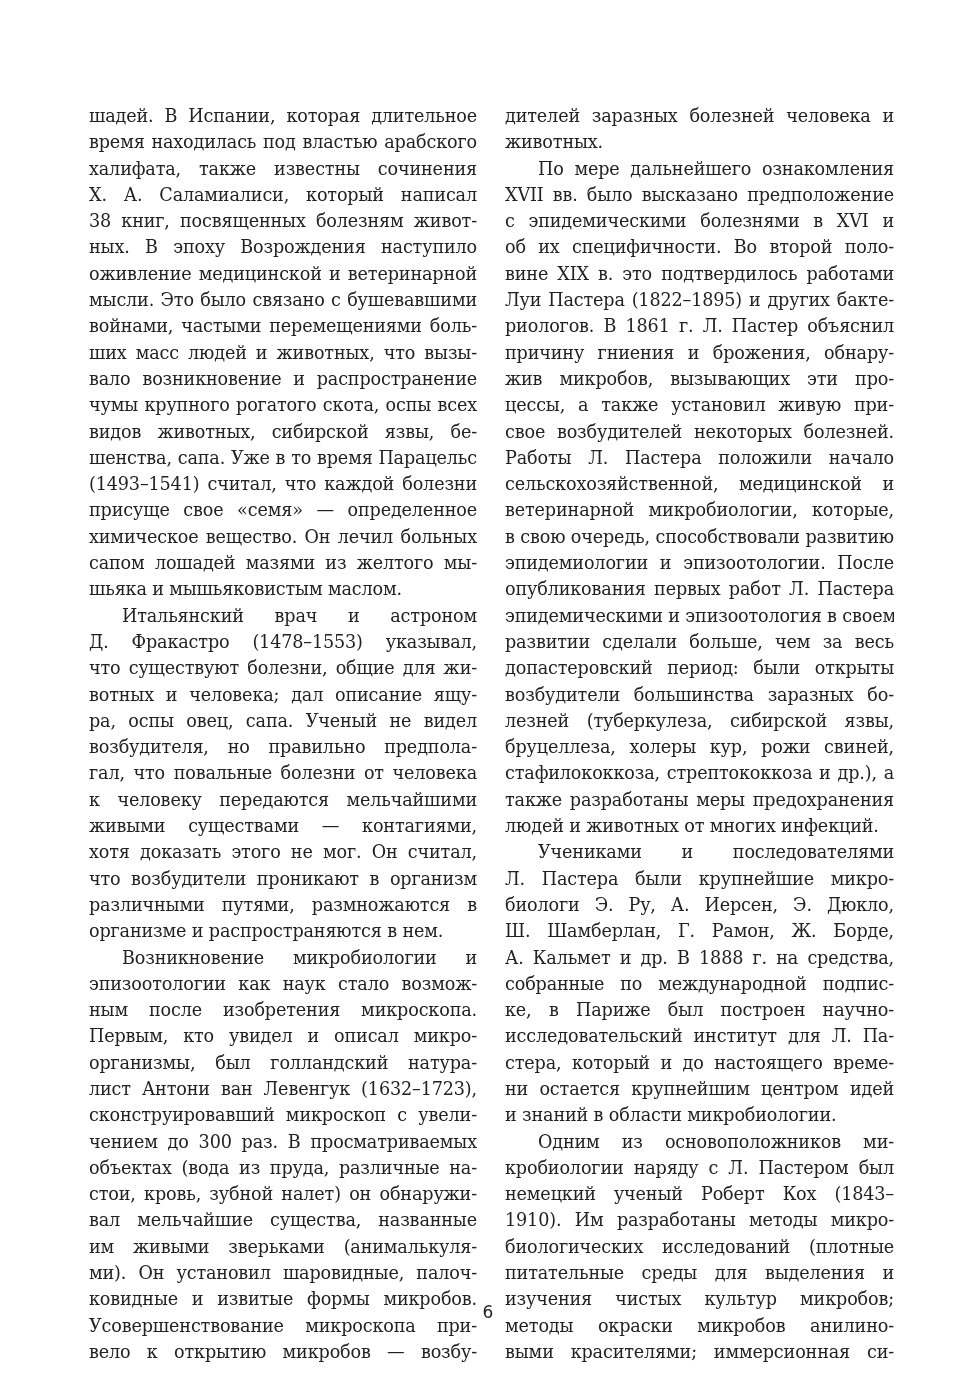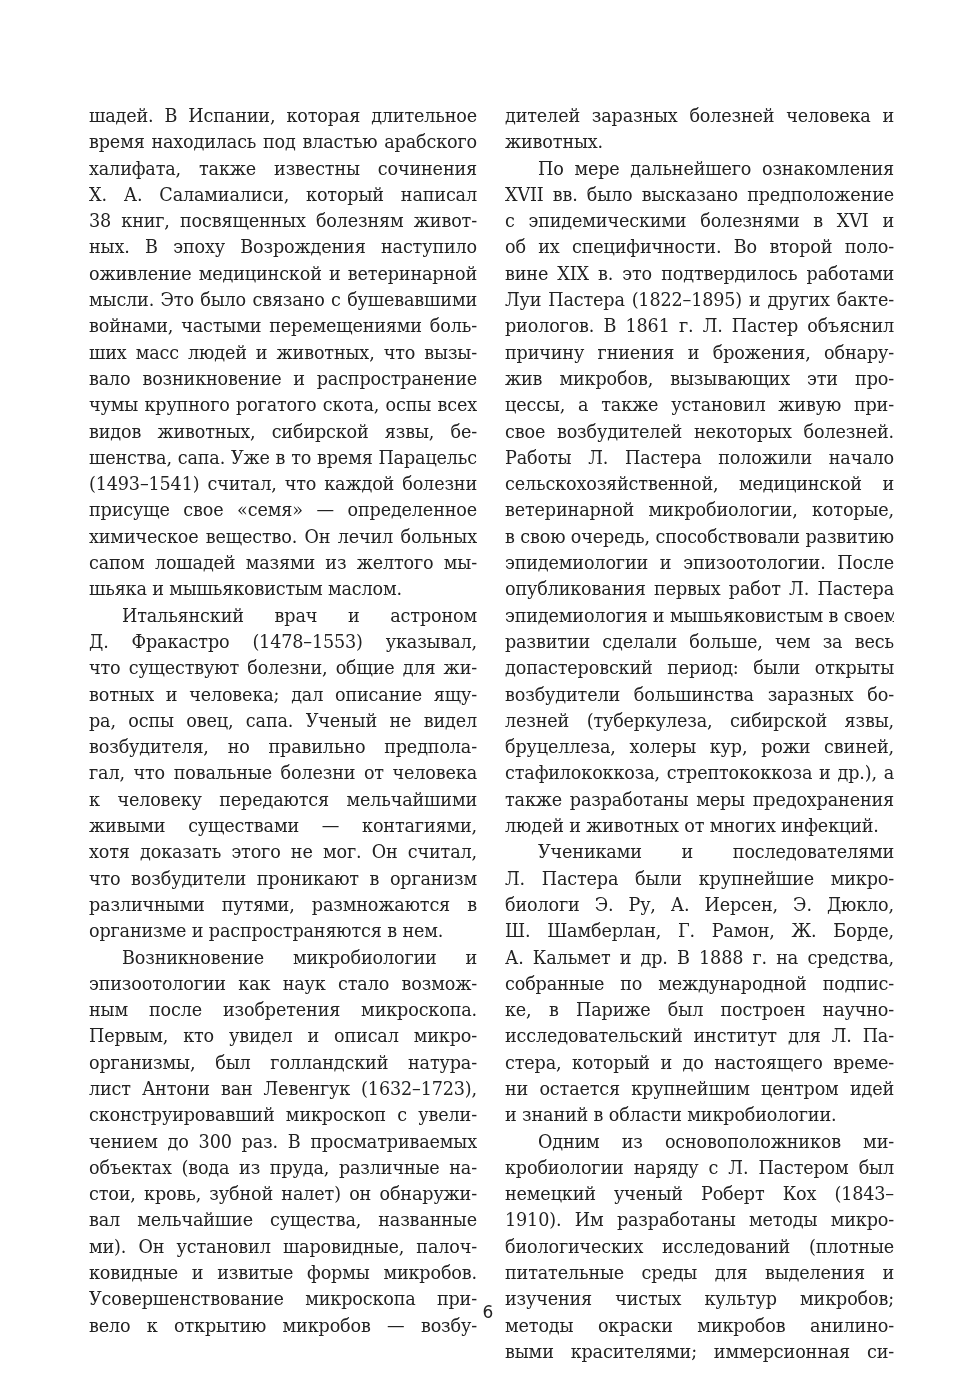--- a/index.html
+++ b/index.html
@@ -89,20 +89,21 @@
     <span class="line">эпизоотологии как наук стало возмож-</span>
     <span class="line">ным после изобретения микроскопа.</span>
     <span class="line">Первым, кто увидел и описал микро-</span>
     <span class="line">организмы, был голландский натура-</span>
     <span class="line">лист Антони ван Левенгук (1632–1723),</span>
     <span class="line">сконструировавший микроскоп с увели-</span>
     <span class="line">чением до 300 раз. В просматриваемых</span>
     <span class="line">объектах (вода из пруда, различные на-</span>
     <span class="line">стои, кровь, зубной налет) он обнаружи-</span>
     <span class="line">вал мельчайшие существа, названные</span>
+    <span class="line">им живыми зверьками (анималькуля-</span>
     <span class="line">ми). Он установил шаровидные, палоч-</span>
     <span class="line">ковидные и извитые формы микробов.</span>
     <span class="line">Усовершенствование микроскопа при-</span>
     <span class="line">вело к открытию микробов — возбу-</span>
   </div>
 <div class="column col-right" id="col-1">
     <span class="line">дителей заразных болезней человека и</span>
     <span class="line last">животных.</span>
     <span class="line indent">По мере дальнейшего ознакомления</span>
     <span class="line">XVII вв. было высказано предположение</span>
@@ -114,21 +115,21 @@
     <span class="line">причину гниения и брожения, обнару-</span>
     <span class="line">жив микробов, вызывающих эти про-</span>
     <span class="line">цессы, а также установил живую при-</span>
     <span class="line">свое возбудителей некоторых болезней.</span>
     <span class="line">Работы Л. Пастера положили начало</span>
     <span class="line">сельскохозяйственной, медицинской и</span>
     <span class="line">ветеринарной микробиологии, которые,</span>
     <span class="line">в свою очередь, способствовали развитию</span>
     <span class="line">эпидемиологии и эпизоотологии. После</span>
     <span class="line">опубликования первых работ Л. Пастера</span>
-    <span class="line">эпидемиология и мышьяковистым в своем</span>
+    <span class="line">эпидемическими и эпизоотология в своем</span>
     <span class="line">развитии сделали больше, чем за весь</span>
     <span class="line">допастеровский период: были открыты</span>
     <span class="line">возбудители большинства заразных бо-</span>
     <span class="line">лезней (туберкулеза, сибирской язвы,</span>
     <span class="line">бруцеллеза, холеры кур, рожи свиней,</span>
     <span class="line">стафилококкоза, стрептококкоза и др.), а</span>
     <span class="line">также разработаны меры предохранения</span>
     <span class="line last">людей и животных от многих инфекций.</span>
     <span class="line indent">Учениками и последователями</span>
     <span class="line">Л. Пастера были крупнейшие микро-</span>

